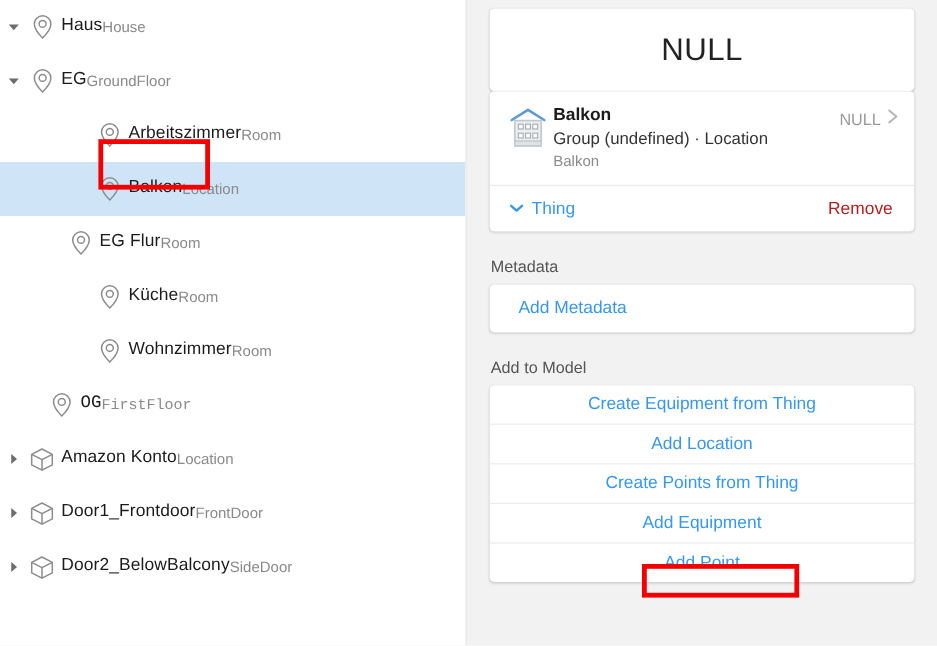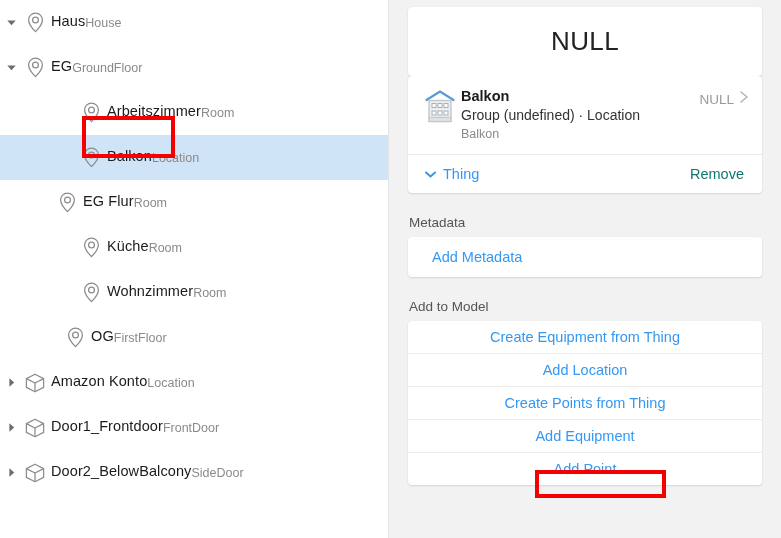--- a/index.html
+++ b/index.html
@@ -173,21 +173,21 @@
   }
   .edit-link {
     display: flex;
     align-items: center;
     gap: 6px;
     color: #3498f3;
     font-size: 14.5px;
     cursor: pointer;
   }
   .remove-link {
-    color: #0f766e;
+    color: #b91c1c;
     font-size: 14.5px;
     cursor: pointer;
   }
   .action-card {
     overflow: hidden;
   }
   .action-row {
     height: 32px;
     display: flex;
     align-items: center;
@@ -326,21 +326,21 @@
             <svg width="17" height="21" viewBox="0 0 17 21">
               <path d="M8.5 1.2 C4.7 1.2 1.6 4.2 1.6 7.9 C1.6 12.6 8.5 19.6 8.5 19.6 C8.5 19.6 15.4 12.6 15.4 7.9 C15.4 4.2 12.3 1.2 8.5 1.2 Z" fill="none" stroke="#8c8c8c" stroke-width="1.25"></path>
               <circle cx="8.5" cy="7.9" r="2.9" fill="none" stroke="#8c8c8c" stroke-width="1.25"></circle>
             </svg>
           </div>
           <div class="node-text">
             <div class="node-label">Wohnzimmer</div>
             <div class="node-sub">Room</div>
           </div>
         </div>
-        <div class="tree-row" style="padding-left: 40px;">
+        <div class="tree-row" style="padding-left: 16px; font-family: Liberation Mono, monospace;">
           <div class="twisty"></div>
           <div class="node-icon">
             <svg width="17" height="21" viewBox="0 0 17 21">
               <path d="M8.5 1.2 C4.7 1.2 1.6 4.2 1.6 7.9 C1.6 12.6 8.5 19.6 8.5 19.6 C8.5 19.6 15.4 12.6 15.4 7.9 C15.4 4.2 12.3 1.2 8.5 1.2 Z" fill="none" stroke="#8c8c8c" stroke-width="1.25"></path>
               <circle cx="8.5" cy="7.9" r="2.9" fill="none" stroke="#8c8c8c" stroke-width="1.25"></circle>
             </svg>
           </div>
           <div class="node-text">
             <div class="node-label">OG</div>
             <div class="node-sub">FirstFloor</div>

